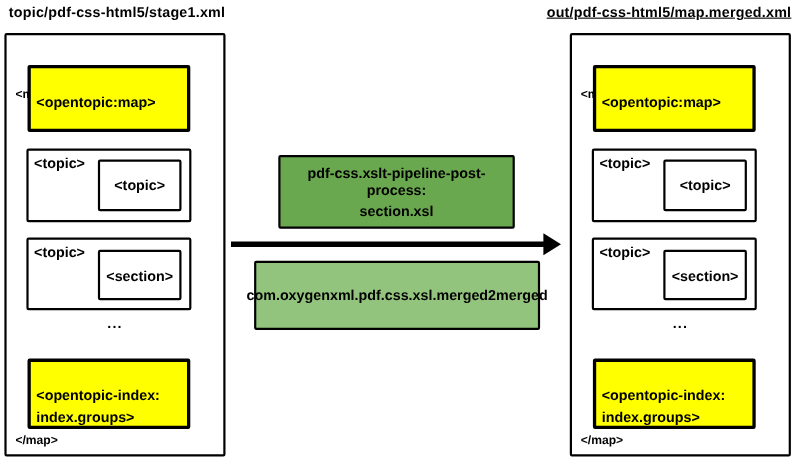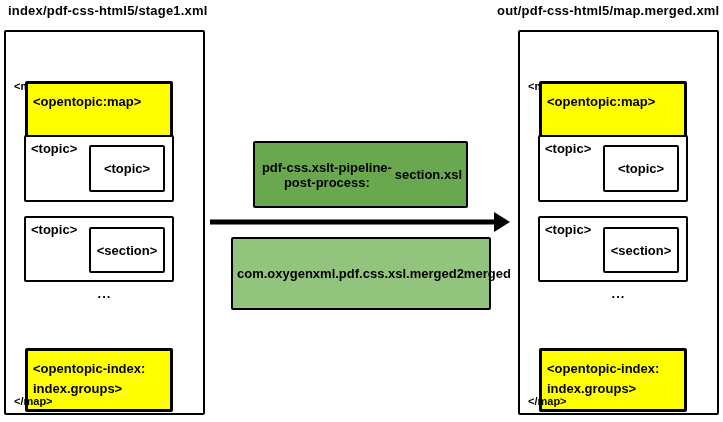--- a/index.html
+++ b/index.html
@@ -39,23 +39,22 @@
     white-space: nowrap;
     margin-top: 40px;
   }
   .hl-box {
     position: absolute;
     background: var(--highlight-yellow, #ffff00);
     border: 3px solid var(--ink, #000);
     border-radius: 2px;
     font-size: 13px;
     font-weight: bold;
-    padding: 8px 5px;
+    padding: 21px 5px;
     line-height: 1.5;
-    margin-top: 22px;
   }
   .group-box {
     position: absolute;
     width: 150px;
     border: 2px solid var(--ink, #000);
     border-radius: 2px;
     background: var(--background, #fff);
   }
   .group-box .group-label {
     position: absolute;
@@ -83,39 +82,39 @@
     text-align: center;
     font-size: 13px;
     font-weight: bold;
     letter-spacing: 1px;
   }
   .process-box {
     position: absolute;
     border: 2px solid var(--ink, #000);
     border-radius: 2px;
     display: flex;
-    flex-direction: row;
+    flex-direction: column;
     justify-content: space-evenly;
     align-items: center;
     text-align: center;
     font-size: 13px;
     font-weight: bold;
     padding: 2px 4px;
   }
   .process-box.dark { background: var(--process-green, #6aa84f); }
   .process-box.light { background: var(--extension-green, #93c47d); }
   .arrow-svg { position: absolute; }
 </style>
 </head>
 <body>
 
 <div class="stage">
 
-  <div class="file-title" style="left:8px;">index/pdf-css-html5/stage1.xml</div>
-  <div class="file-title" style="left:497px;">out/pdf-css-html5/map.merged.xml</div>
+  <div class="file-title" style="left:8px;">topic/pdf-css-html5/stage1.xml</div>
+  <div class="file-title" style="left:497px;text-decoration:underline;">out/pdf-css-html5/map.merged.xml</div>
 
   <div class="panel" style="left:4px;">
     <div class="tag-label" style="left:8px;top:8px;">&lt;map&gt;</div>
     <div class="hl-box" style="left:19px;top:27px;width:148px;height:61px;">&lt;opentopic:map&gt;</div>
 
     <div class="group-box" style="left:18px;top:103px;height:67px;">
       <div class="group-label">&lt;topic&gt;</div>
       <div class="child-box" style="left:63px;top:8px;width:76px;height:47px;">&lt;topic&gt;</div>
     </div>
 
@@ -137,21 +136,21 @@
   <div class="process-box dark" style="left:253px;top:141px;width:215px;height:67px;">
     <div>pdf-css.xslt-pipeline-post-process:</div>
     <div>section.xsl</div>
   </div>
 
   <svg class="arrow-svg" style="left:209px;top:208px;" width="302" height="28" viewBox="0 0 302 28">
     <line x1="1" y1="14" x2="287" y2="14" stroke="#000" stroke-width="5"></line>
     <polygon points="285,4 301,14 285,24" fill="#000"></polygon>
   </svg>
 
-  <div class="process-box light" style="left:231px;top:237px;width:260px;height:73px;">
+  <div class="process-box light" style="left:231px;top:237px;width:260px;height:63px;">
     <div>com.oxygenxml.pdf.css.xsl.merged2merged</div>
   </div>
 
   <div class="panel" style="left:518px;">
     <div class="tag-label" style="left:8px;top:8px;">&lt;map&gt;</div>
     <div class="hl-box" style="left:19px;top:27px;width:148px;height:61px;">&lt;opentopic:map&gt;</div>
 
     <div class="group-box" style="left:18px;top:103px;height:67px;">
       <div class="group-label">&lt;topic&gt;</div>
       <div class="child-box" style="left:63px;top:8px;width:76px;height:47px;">&lt;topic&gt;</div>

